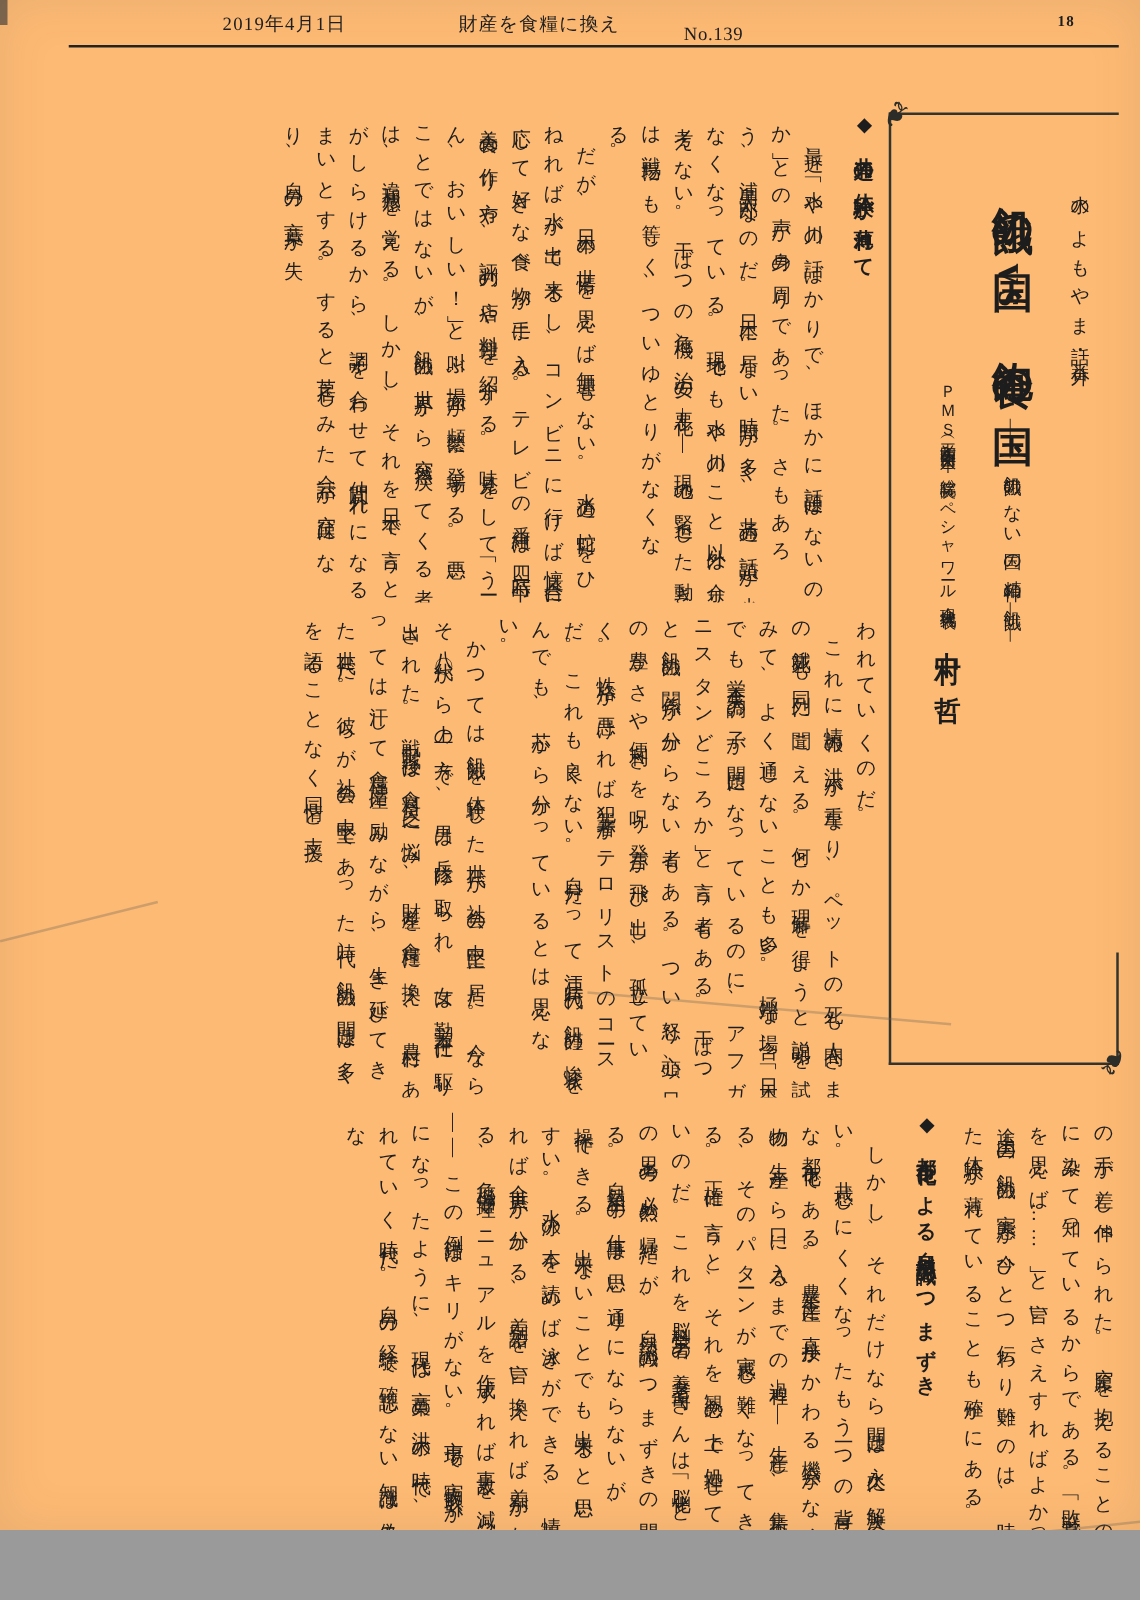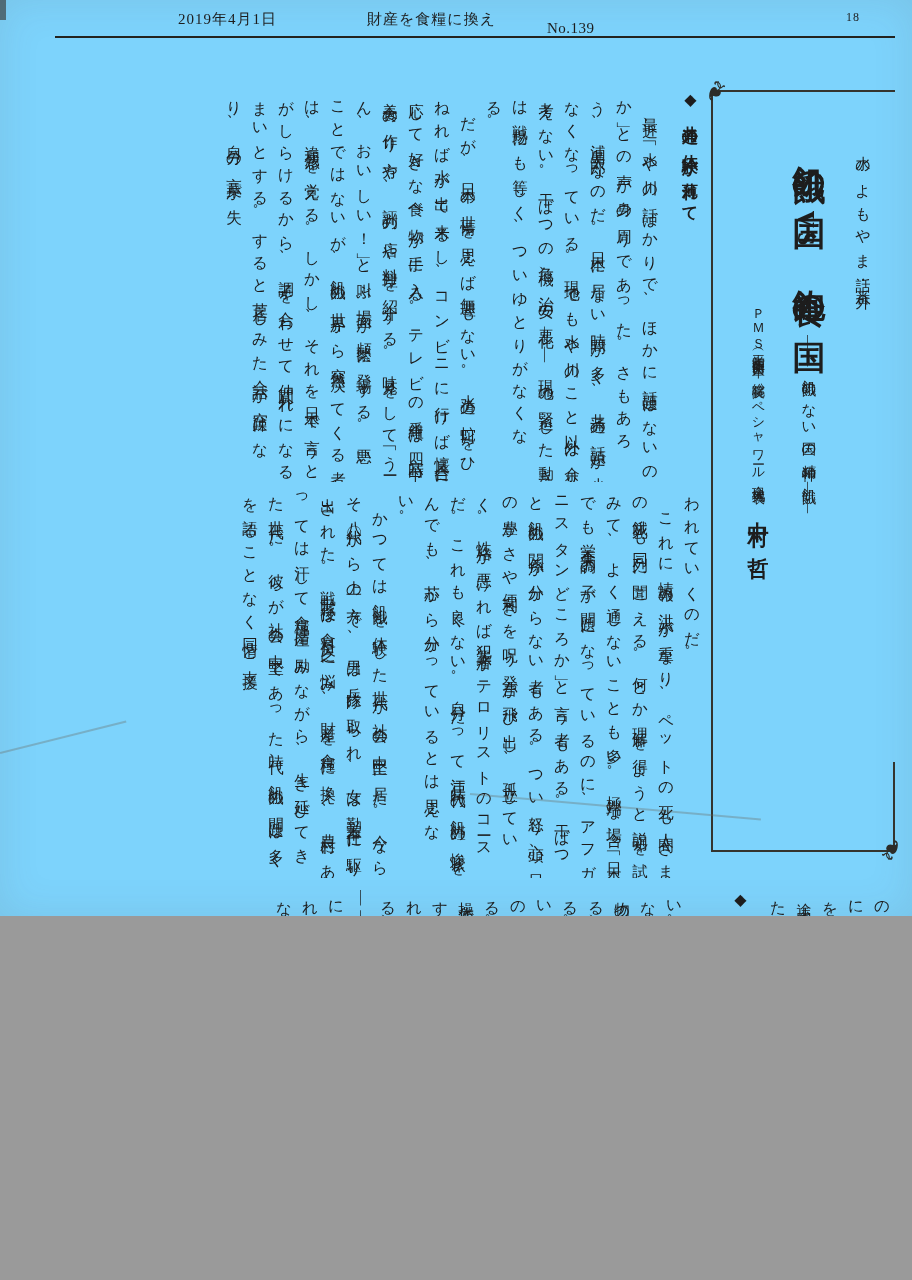--- a/index.html
+++ b/index.html
@@ -1,27 +1,27 @@
 <!DOCTYPE html>
 <html lang="ja"><head>
 <meta charset="utf-8">
 <style>
   html,body{margin:0;padding:0;}
   body{background:#9a9a9a;font-family:"Liberation Serif","DejaVu Serif",serif;}
   .page{
-    position:relative;width:912px;height:916px;margin:0 auto;
-    background:#7dd3fc;color:#1d1d1d;overflow:hidden;
+    position:relative;width:912px;height:1224px;margin:0 auto;
+    background:#fdba74;color:#1d1d1d;overflow:hidden;
     box-shadow:inset 0 0 40px rgba(90,80,70,.12);
   }
   
   .header{position:absolute;left:55px;top:8px;width:840px;height:24px;font-size:15px;}
   .header .date{position:absolute;left:123px;top:2px;letter-spacing:1px;}
   .header .pub{position:absolute;left:312px;top:2px;letter-spacing:1px;}
   .header .issue{position:absolute;left:492px;top:12px;letter-spacing:.5px;}
-  .page-num{position:absolute;right:52px;top:10px;font-size:12px;letter-spacing:1px;}
+  .page-num{position:absolute;right:52px;top:10px;font-size:12px;letter-spacing:1px;font-weight:bold;}
   .header-rule{position:absolute;left:55px;top:36px;width:840px;border-top:2px solid #23231f;}
   
   .content{position:absolute;left:55px;top:90px;width:840px;}
   .upper{display:flex;align-items:flex-start;}
   .upper-main{width:650px;}
   
   .band{
     writing-mode:vertical-rl;text-orientation:mixed;
     width:100%;overflow:hidden;
     font-size:15.5px;line-height:26px;letter-spacing:4.8px;

